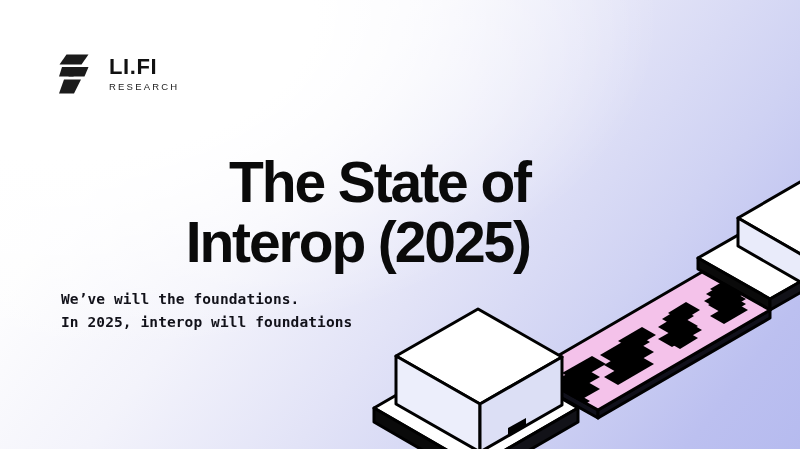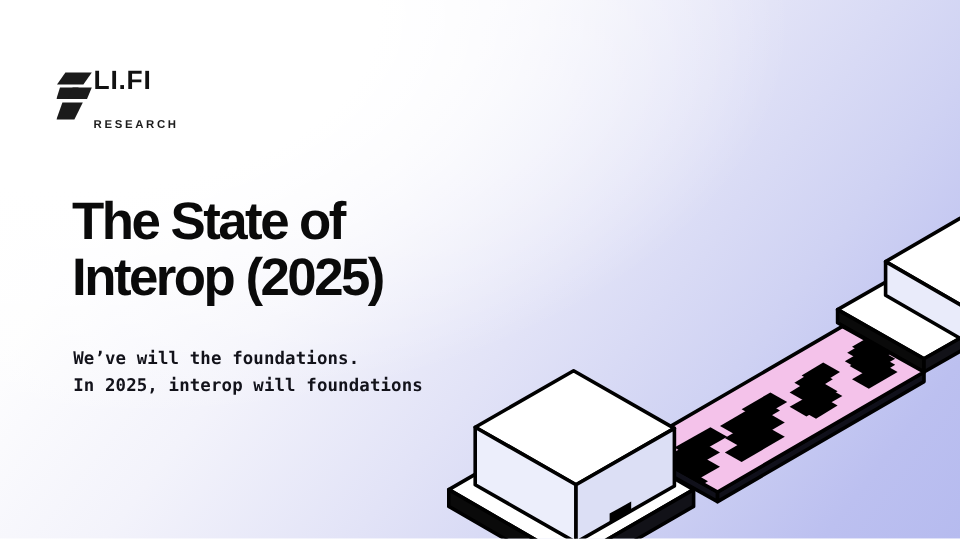--- a/index.html
+++ b/index.html
@@ -27,61 +27,62 @@
         #f3f3fb 38%,
         #e2e3f7 56%,
         #cfd2f3 74%,
         #bcc0f0 90%,
         #b6bbef 100%);
   }
 
   
   #logo {
     position: absolute;
-    left: 47px;
+    left: 59px;
     top: 54px;
     display: flex;
-    align-items: center;
-    gap: 1px;
+    align-items: flex-start;
+    gap: 20px;
   }
   #logo-mark { display: block; }
   #logo-words {
     display: flex;
     flex-direction: column;
     justify-content: center;
     margin-top: 1px;
   }
   #logo-wordmark {
     font-size: 22px;
     font-weight: 700;
     color: #111111;
     letter-spacing: 0.6px;
     line-height: 1.05;
   }
   #logo-sub {
     font-size: 9.5px;
-    font-weight: 700;
+    font-weight: 400;
     color: #1c1c1c;
     letter-spacing: 2.2px;
     line-height: 1.2;
-    margin-top: 21px;
+    margin-top: 3px;
   }
 
   
   #headline {
     position: absolute;
     left: 60px;
-    top: 162px;
+    top: 152px;
     width: 470px;
-    font-size: 44px;
+    font-size: 57px;
     font-weight: 700;
     line-height: 1.06;
     letter-spacing: -2.1px;
     color: #0a0a0a;
     margin: 0;
+    text-align: right;
   }
   #headline .hl-line { display: block; white-space: nowrap; }
 
   
   #subtitle {
     position: absolute;
     left: 61px;
     top: 288px;
     font-family: "DejaVu Sans Mono", "Liberation Mono", monospace;
     font-size: 14.5px;

